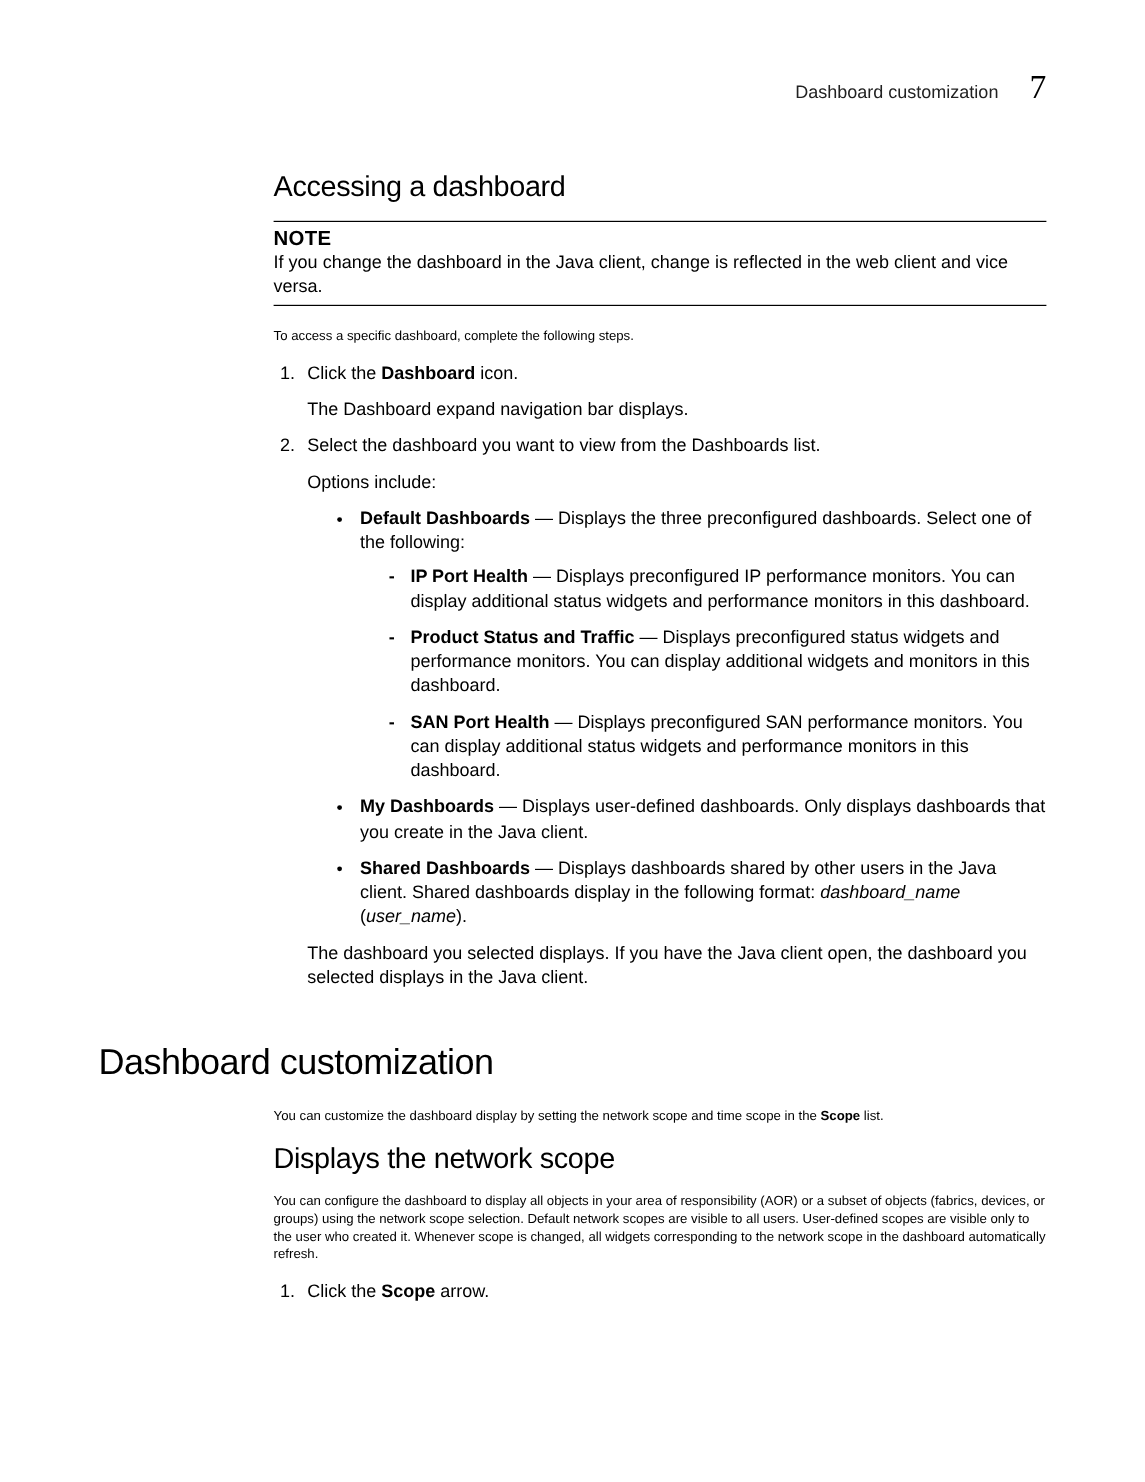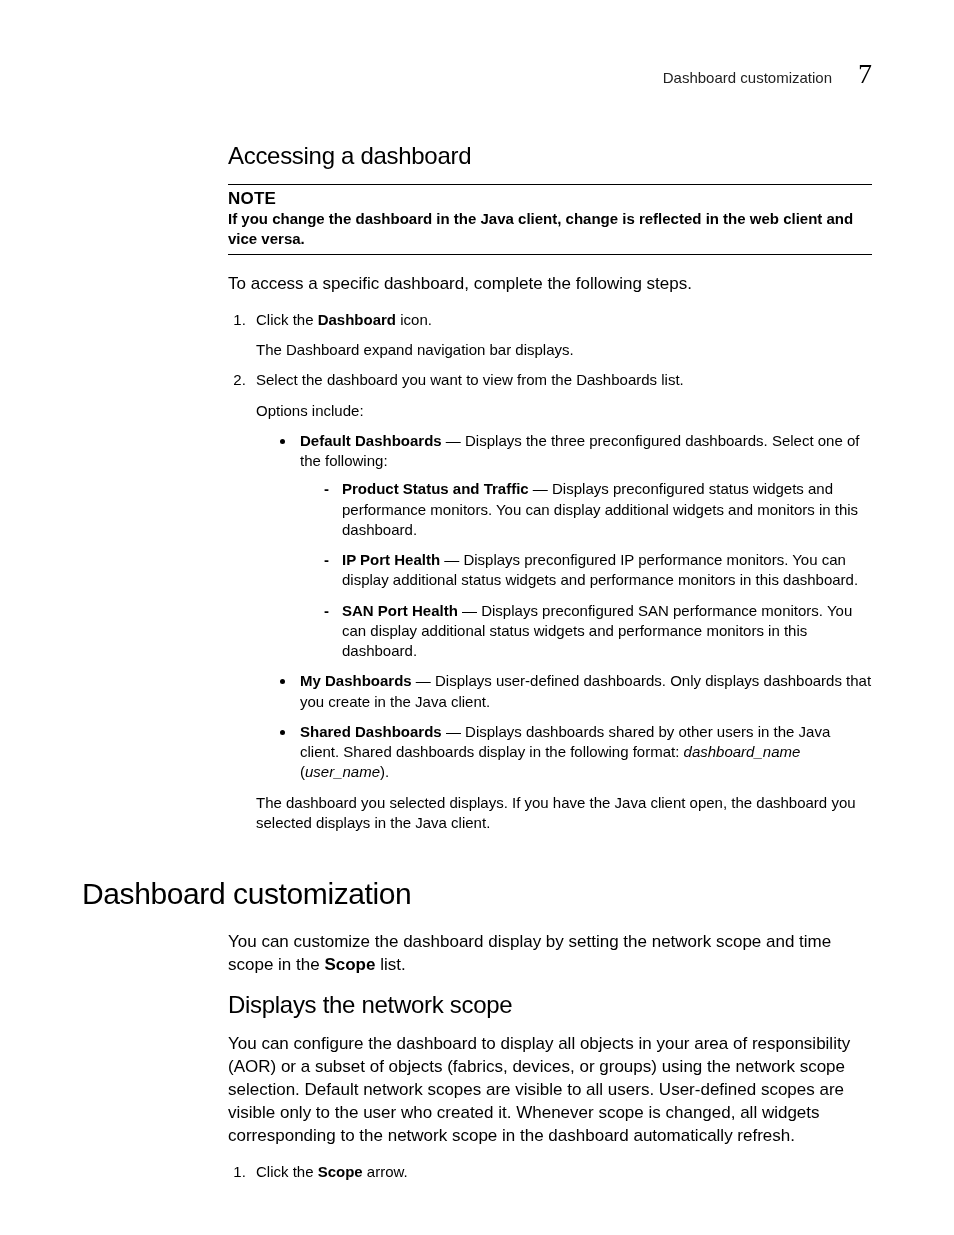--- a/index.html
+++ b/index.html
@@ -60,25 +60,24 @@
     margin-bottom: 18px;
   }
   .note-label {
     font-weight: bold;
     font-size: 17px;
     letter-spacing: 0.2px;
   }
   .note-body {
     font-size: 15px;
     line-height: 1.3;
-    font-weight: bold;
   }
   .body-text {
     margin-left: 146px;
-    font-size: 17px;
+    font-size: 11px;
     line-height: 1.35;
     margin-bottom: 14px;
   }
   ol.steps {
     margin: 0 0 14px 146px;
     padding-left: 22px;
     font-size: 15px;
     line-height: 1.35;
   }
   ol.steps > li {
@@ -141,22 +140,22 @@
       <span><span>Click the </span><span class="b">Dashboard</span><span> icon.</span></span>
       <div class="step-sub">The Dashboard expand navigation bar displays.</div>
     </li>
     <li>
       <span>Select the dashboard you want to view from the Dashboards list.</span>
       <div class="step-sub">Options include:</div>
       <ul class="bullets">
         <li>
           <span class="b">Default Dashboards</span><span> — Displays the three preconfigured dashboards. Select one of the following:</span>
           <ul class="dashes">
+            <li><span class="b">IP Port Health</span><span> — Displays preconfigured IP performance monitors. You can display additional status widgets and performance monitors in this dashboard.</span></li>
             <li><span class="b">Product Status and Traffic</span><span> — Displays preconfigured status widgets and performance monitors. You can display additional widgets and monitors in this dashboard.</span></li>
-            <li><span class="b">IP Port Health</span><span> — Displays preconfigured IP performance monitors. You can display additional status widgets and performance monitors in this dashboard.</span></li>
             <li><span class="b">SAN Port Health</span><span> — Displays preconfigured SAN performance monitors. You can display additional status widgets and performance monitors in this dashboard.</span></li>
           </ul>
         </li>
         <li>
           <span class="b">My Dashboards</span><span> — Displays user-defined dashboards. Only displays dashboards that you create in the Java client.</span>
         </li>
         <li>
           <span class="b">Shared Dashboards</span><span> — Displays dashboards shared by other users in the Java client. Shared dashboards display in the following format: </span><span class="i">dashboard_name</span><span> (</span><span class="i">user_name</span><span>).</span>
         </li>
       </ul>

